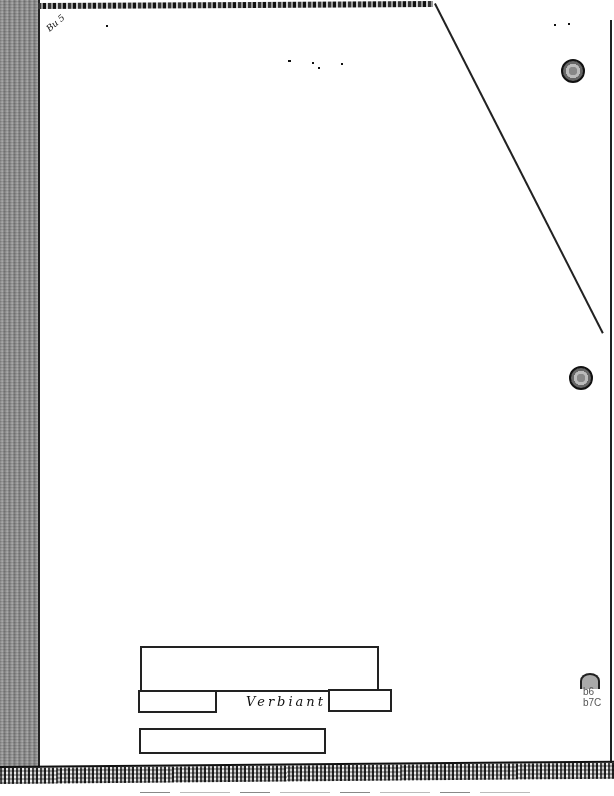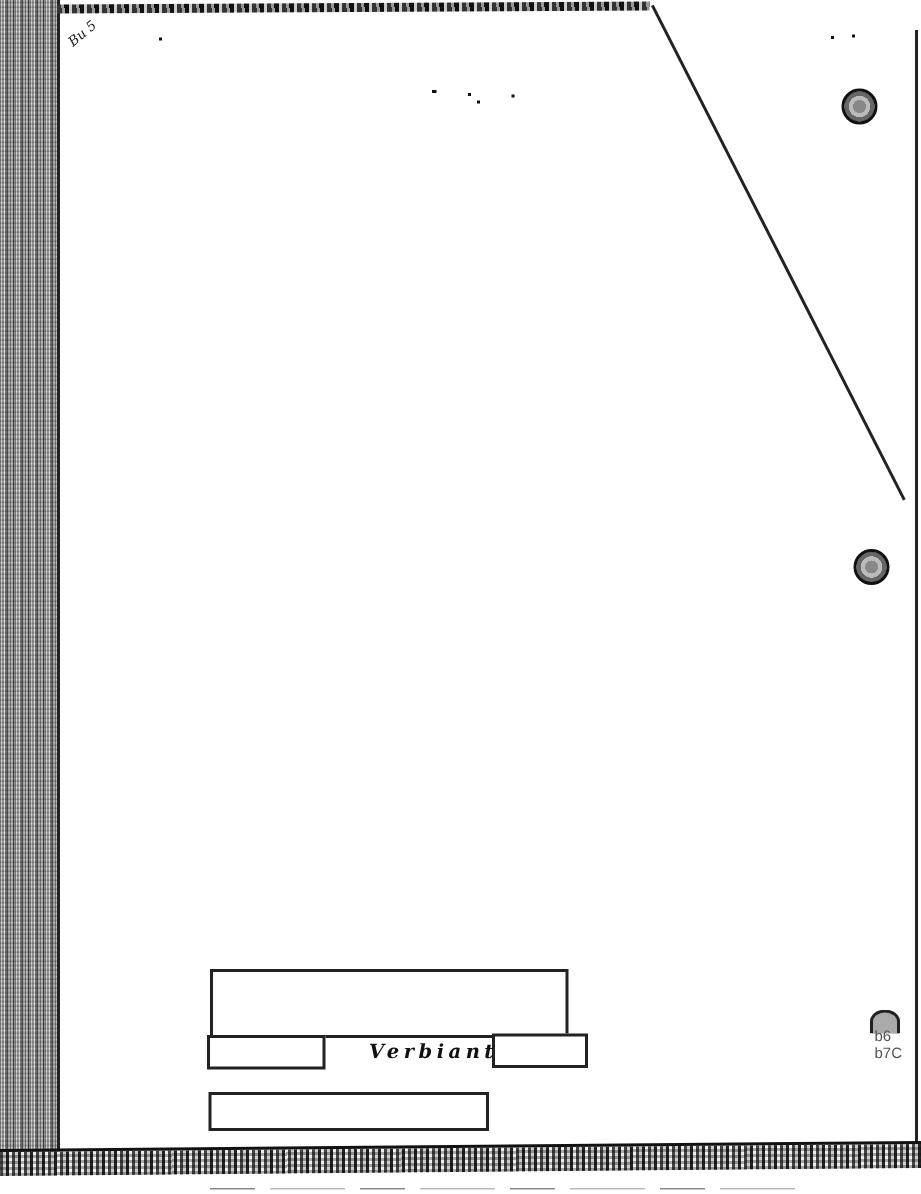--- a/index.html
+++ b/index.html
@@ -43,21 +43,21 @@
       background: radial-gradient(circle, #888 0 30%, #bbb 31% 50%, #666 51% 70%, #999 71%);
     }
     .speck { position: absolute; width: 3px; height: 2px; background: #111; }
     .corner-scribble {
       position: absolute; left: 45px; top: 18px; font-size: 9px; color: #222;
       transform: rotate(-40deg); font-family: "DejaVu Serif", serif; font-style: italic;
     }
     .redact-box { position: absolute; border: 2px solid #222; background: #fff; box-sizing: border-box; }
     .handwritten {
       position: absolute; left: 246px; top: 694px; font-size: 13px; color: #111;
-      font-family: "DejaVu Serif", serif; font-style: italic; letter-spacing: 3px; font-weight: bold;
+      font-family: "DejaVu Serif", serif; font-style: italic; letter-spacing: 3px;
     }
     .exemption {
       position: absolute; left: 583px; top: 686px; font-size: 10px; color: #555; line-height: 11px;
       font-family: "Liberation Sans", sans-serif;
     }
     .exemption-circle {
       position: absolute; left: 580px; top: 673px; width: 16px; height: 14px; border-radius: 50% 50% 0 0;
       border: 2px solid #222; border-bottom: none; background: #aaa;
     }
     .bottom-marks {

